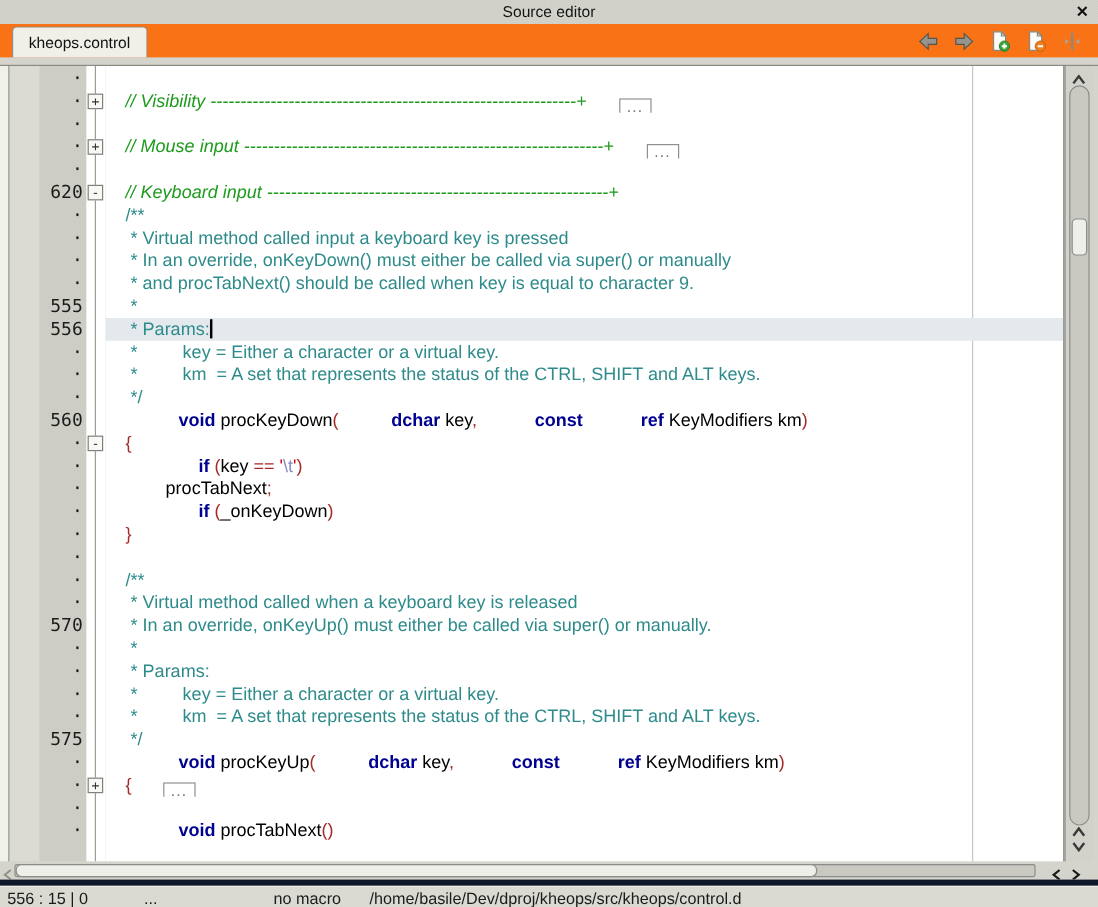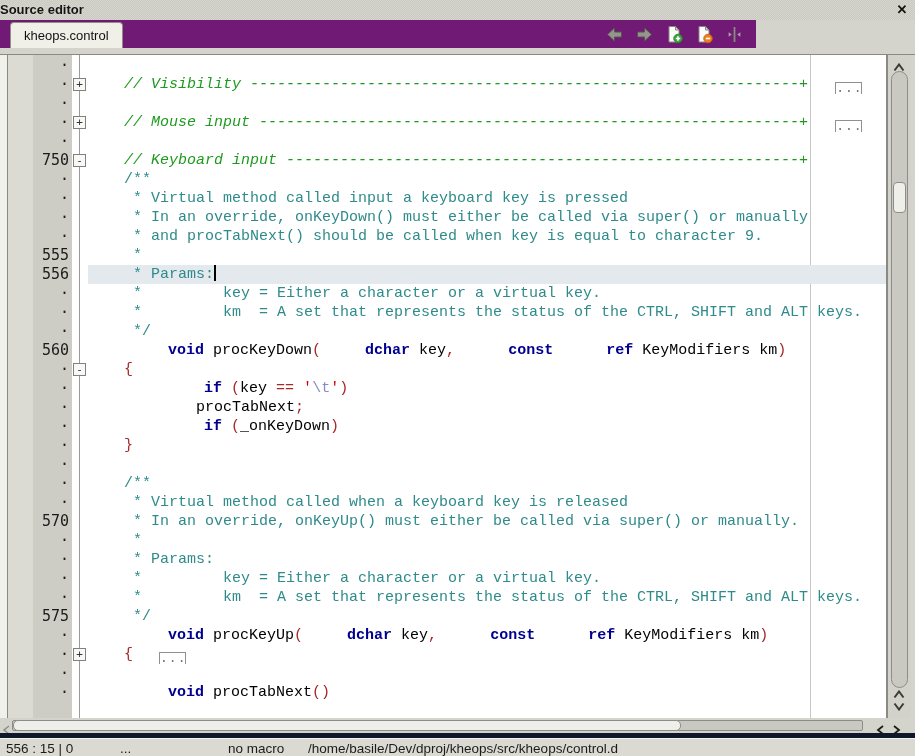--- a/index.html
+++ b/index.html
@@ -6,28 +6,28 @@
   html,body { width:915px; height:756px; }
   body { position:relative; font-family:"Liberation Sans", sans-serif; background:#D4D4CC; overflow:hidden; }
 
   
   .titlebar { position:absolute; left:0; top:0; width:915px; height:20px;
     background:#D6D6CE;
     background-image:
       linear-gradient(45deg,#C9C9C1 25%,transparent 25%,transparent 75%,#C9C9C1 75%),
       linear-gradient(45deg,#C9C9C1 25%,transparent 25%,transparent 75%,#C9C9C1 75%);
     background-size:2px 2px; background-position:0 0,1px 1px; }
-  .titlebar .title { position:absolute; left:0; right:0; top:0; text-align:left;
-    font-size:13px; font-weight:bold; color:#141414; line-height:20px;
+  .titlebar .title { position:absolute; left:0; right:0; top:0; text-align:center;
+    font-size:13px; font-weight:normal; color:#141414; line-height:20px;
     text-shadow:0 0 3px #D6D6CE, 0 0 3px #D6D6CE, 0 0 3px #D6D6CE; background:transparent; }
   .titlebar .close { position:absolute; right:5px; top:1px; width:16px; height:18px;
     font-size:13px; font-weight:bold; color:#101010; line-height:18px; text-align:center; cursor:default; }
 
   
-  .tabbar { position:absolute; left:0; top:20px; width:756px; height:28px; background:#701a75; }
+  .tabbar { position:absolute; left:0; top:20px; width:915px; height:28px; background:#f97316; }
   .tab { position:absolute; left:10px; bottom:0; height:26px; padding:0 13px;
     background:#F0F0E9; border:1px solid #8F8F87; border-bottom:none;
     border-radius:4px 4px 0 0; font-size:13px; color:#111; line-height:25px; }
   .tools { position:absolute; right:12px; top:4px; height:20px; display:flex; gap:11px; align-items:center; }
   .toolbtn { width:19px; height:19px; display:flex; align-items:center; justify-content:center; }
 
   
   .gapstrip { position:absolute; left:0; top:48px; width:915px; height:6px; background:#D4D4CC; }
   .editor { position:absolute; left:0; top:54px; width:915px; height:664px;
     border-top:1px solid #8A8A84; background:#D4D4CC; }
@@ -44,21 +44,21 @@
   .rows { position:absolute; left:8px; top:0; width:878px; height:663px; overflow:hidden; padding-top:1px; }
   .treeline { position:absolute; left:71px; top:0; bottom:0; width:1px; background:#9C9C96; }
   .row { display:flex; height:19px; position:relative; }
   .gut { width:64px; text-align:right; padding-right:3px;
     font-family:"DejaVu Sans Mono", monospace; font-size:15px; line-height:19px; color:#1b1b1b; }
   .fold { width:16px; position:relative; }
   .fold-box { position:absolute; left:1px; top:3px; width:13px; height:13px;
     background:#F8F8F4; border:1px solid #808080; font-family:"DejaVu Sans Mono", monospace;
     font-size:11px; line-height:11px; text-align:center; color:#333; }
   .txt { flex:1; white-space:pre; overflow:hidden;
-    font-family:Liberation Mono, monospace; font-size:15px; line-height:19px; color:#000; }
+    font-family:Liberation Sans, sans-serif; font-size:15px; line-height:19px; color:#000; }
   .txt.cur { background:#E4E9ED; }
 
   .tk-c { color:#1E9B1E; font-style:italic; }
   .tk-d { color:#2F8B8B; }
   .tk-k { color:#000090; font-weight:bold;margin-left:44px; }
   .tk-i { color:#000000; }
   .tk-p { color:#A52A2A; }
   .tk-s { color:#D40000; }
   .tk-e { color:#8A8AC4; }
 
@@ -182,21 +182,21 @@
           <span class="fold-box">+</span>
         </div>
         <div class="txt"><span class="tk-c">    // Mouse input ------------------------------------------------------------+</span><span class="fold-ellipsis">...</span></div>
       </div>
       <div class="row">
         <div class="gut">·</div>
         <div class="fold"></div>
         <div class="txt"></div>
       </div>
       <div class="row">
-        <div class="gut">750</div>
+        <div class="gut">620</div>
         <div class="fold">
           <span class="fold-box">-</span>
         </div>
         <div class="txt"><span class="tk-c">    // Keyboard input ---------------------------------------------------------+</span></div>
       </div>
       <div class="row">
         <div class="gut">·</div>
         <div class="fold"></div>
         <div class="txt"><span class="tk-d">    /**</span></div>
       </div>

